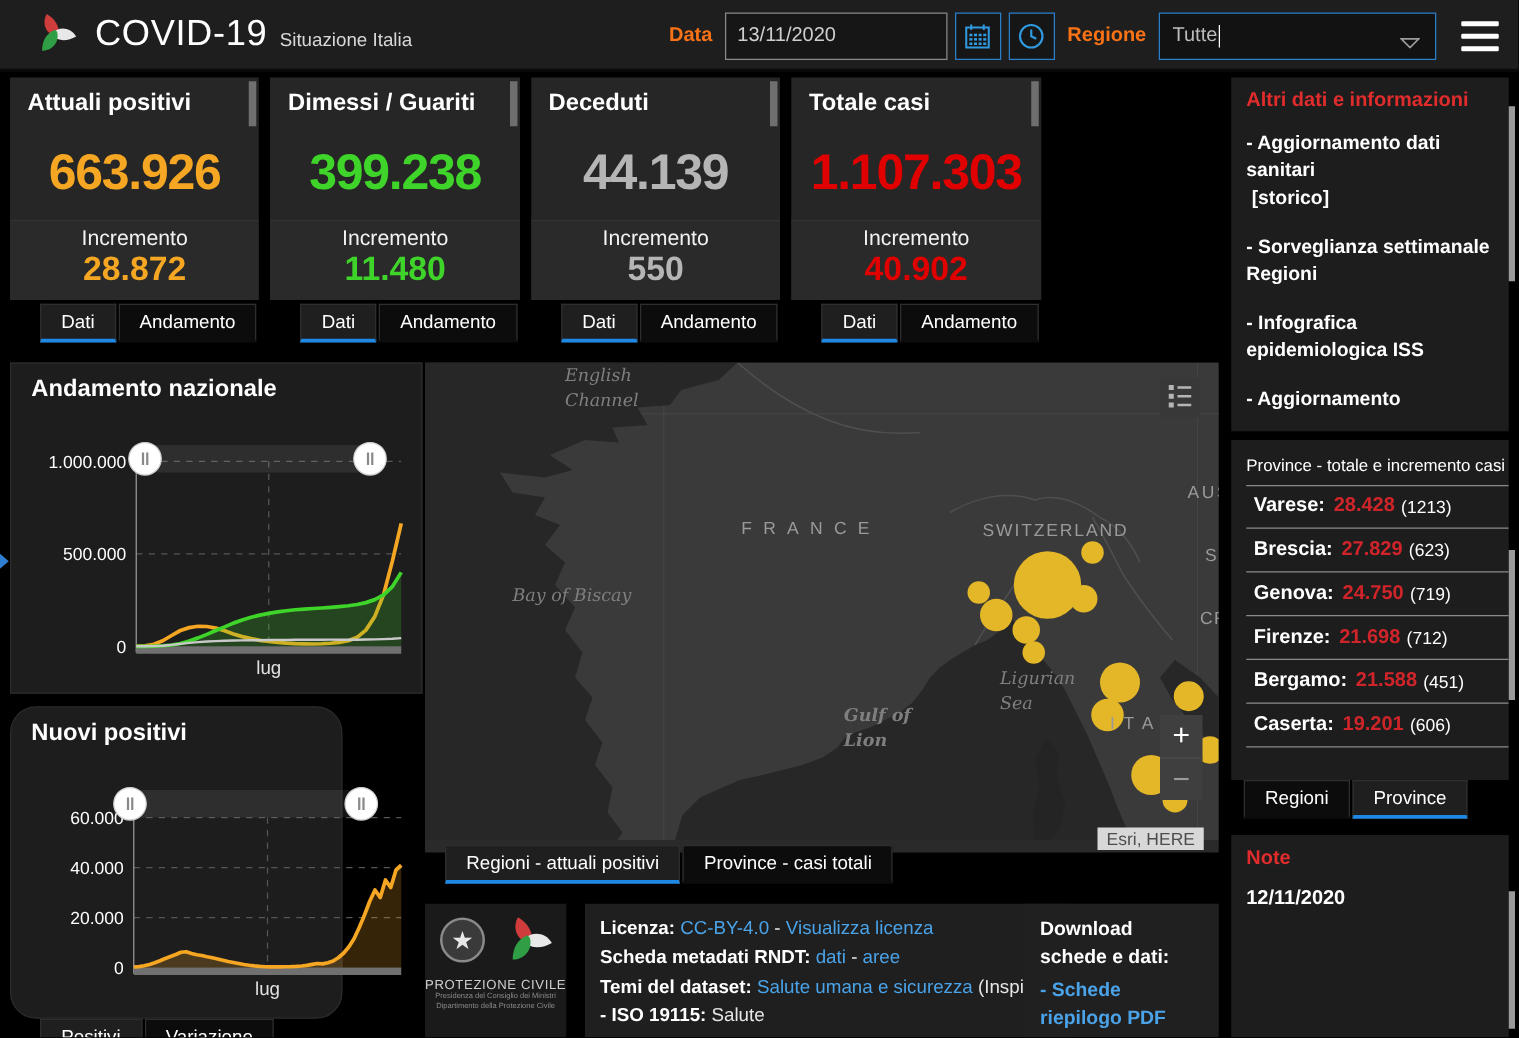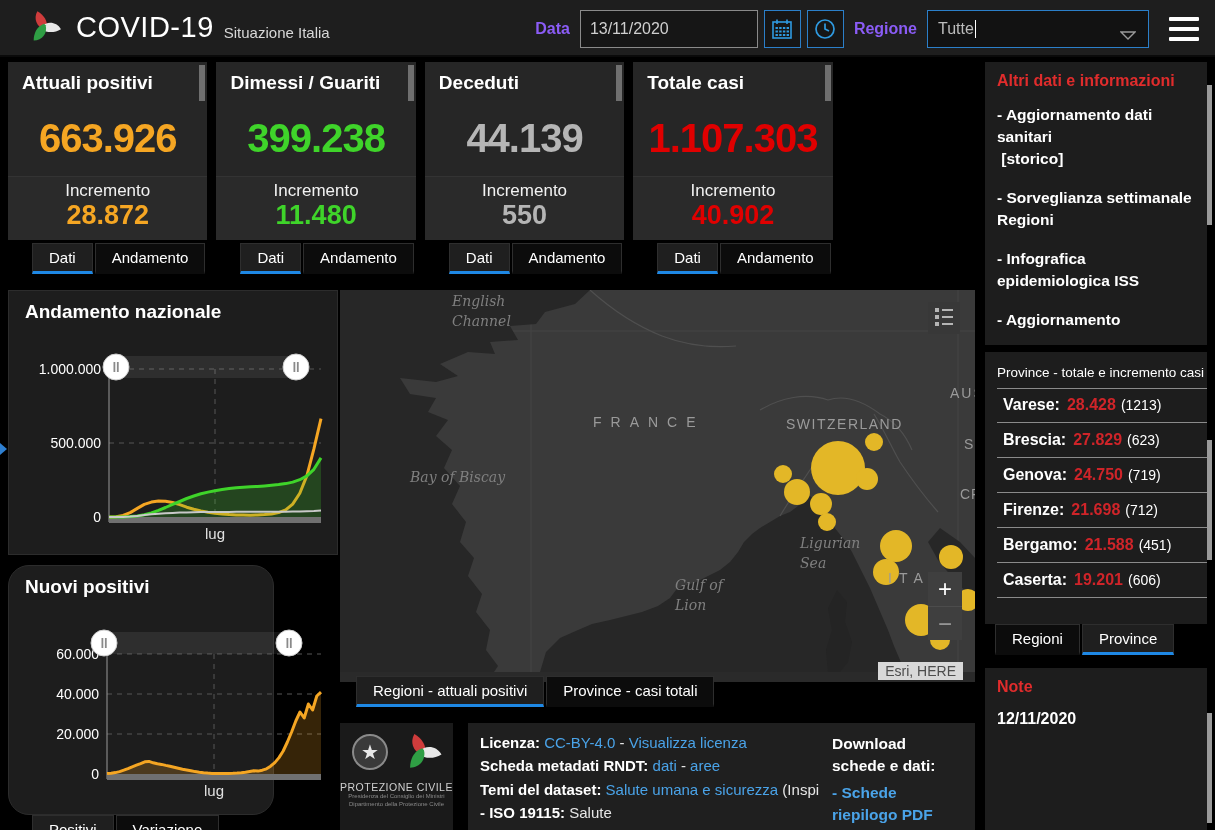--- a/index.html
+++ b/index.html
@@ -6,21 +6,21 @@
   *{box-sizing:border-box;font-family:"Liberation Sans",sans-serif;}
   #stage{position:relative;width:1215px;height:830px;background:#000;overflow:hidden;}
   .abs{position:absolute;}
 
   
   #hdr{left:0;top:0;width:1215px;height:57px;background:#1e1e1e;border-bottom:2px solid #0a0a0a;display:flex;align-items:center;}
   #hdr-logo{margin-left:24px;width:38px;height:42px;}
   #hdr-title{color:#fff;font-size:29px;font-weight:400;margin-left:14px;letter-spacing:.5px;}
   #hdr-sub{color:#d8d8d8;font-size:15px;margin-left:10px;margin-top:9px;}
   #hdr-right{position:absolute;right:14px;top:0;height:57px;display:flex;align-items:center;gap:6px;}
-  .hdr-lbl{color:#8b5cf6;font-size:16px;font-weight:bold;margin:0 4px;}
+  .hdr-lbl{color:#f97316;font-size:16px;font-weight:bold;margin:0 4px;}
   #date-input{width:178px;height:38px;background:#161616;border:1px solid #8a8a8a;color:#cfcfcf;font-size:16px;display:flex;align-items:center;padding-left:9px;}
   .icon-btn{width:37px;height:38px;background:#161616;border:1px solid #2b7fc9;display:flex;align-items:center;justify-content:center;padding:0;cursor:pointer;}
   #regione-select{width:222px;height:38px;background:#121212;border:1px solid #2b7fc9;display:flex;align-items:center;padding:0 10px;color:#bcbcbc;font-size:16px;position:relative;}
   #regione-select .cursor{display:inline-block;width:1px;height:18px;background:#fff;margin-left:1px;}
   #regione-select .caret{position:absolute;right:12px;top:15px;}
   #menu-btn{width:34px;height:30px;background:none;border:none;display:flex;flex-direction:column;justify-content:space-between;padding:3px 2px;margin-left:12px;cursor:pointer;}
   #menu-btn span{display:block;height:4px;background:#fff;border-radius:1px;}
 
   
   #cards-row{left:8px;top:62px;width:820px;display:flex;gap:9px;}
@@ -320,21 +320,21 @@
         </g>
     </svg>
     <div id="map-labels">
         <div class="map-label sea" style="left: 112px; top: 2px;">English
 Channel</div>
         <div class="map-label country" style="left: 253px; top: 124px; letter-spacing: 9px;">FRANCE</div>
         <div class="map-label country" style="left: 446px; top: 126px; letter-spacing: 1.5px;">SWITZERLAND</div>
         <div class="map-label country" style="left: 610px; top: 95px; letter-spacing: 2px;">AUS</div>
         <div class="map-label country" style="left: 624px; top: 146px; letter-spacing: 1px;">SL</div>
         <div class="map-label sea" style="left: 70px; top: 178px;">Bay of Biscay</div>
-        <div class="map-label sea" style="left: 335px; top: 286px;">Gulf of
+        <div class="map-label sea" style="left: 335px; top: 274px; font-weight: bold;">Gulf of
 Lion</div>
         <div class="map-label sea" style="left: 460px; top: 244px;">Ligurian
 Sea</div>
         <div class="map-label country" style="left: 548px; top: 280px; letter-spacing: 7px;">ITA</div>
         <div class="map-label country" style="left: 620px; top: 196px; letter-spacing: 1px;">CR</div>
       </div>
     <button id="legend-btn">
       <span>
         <span class="row">
             <span class="sq"></span>

